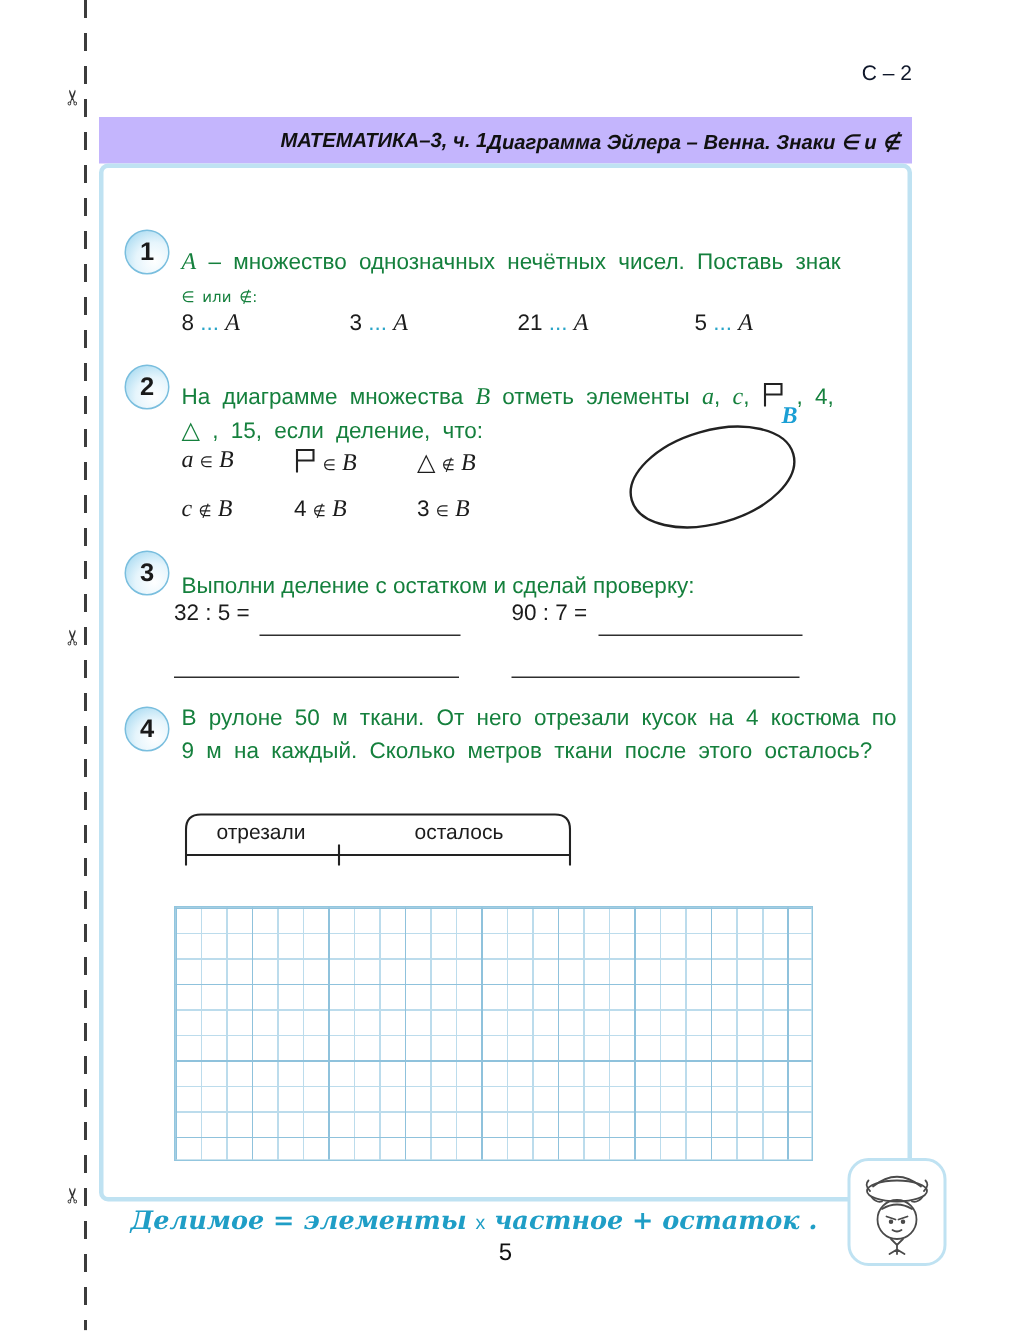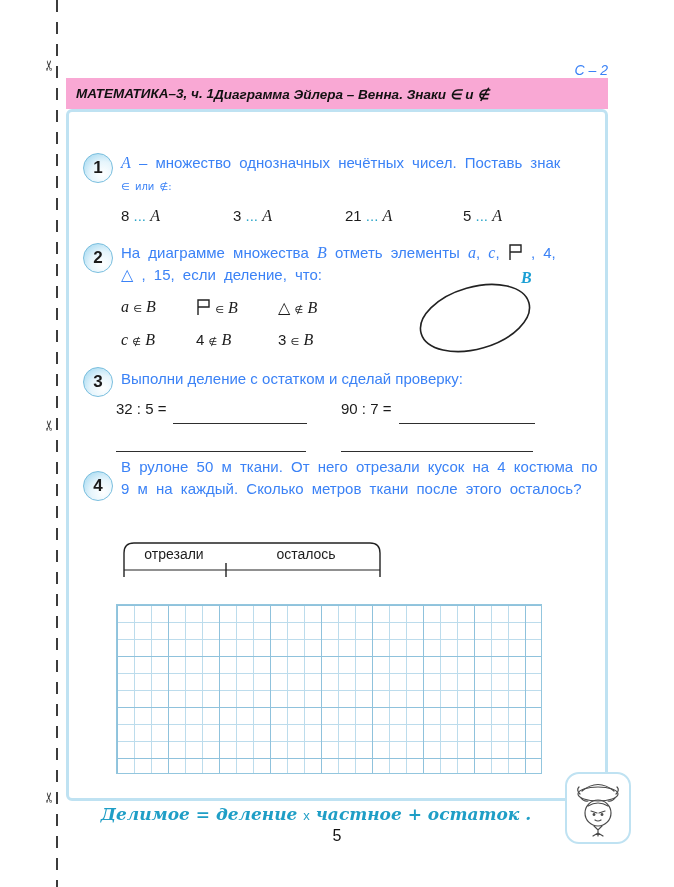--- a/index.html
+++ b/index.html
@@ -5,40 +5,40 @@
   html,body{margin:0;padding:0;background:#fff;}
   #page{position:relative;width:674px;height:887px;background:#ffffff;
         font-family:"Liberation Sans",sans-serif;color:#1c1c1c;overflow:hidden;}
 
   
   .cutline{position:absolute;left:56px;top:0;width:2px;height:887px;
     background:repeating-linear-gradient(to bottom,#3c3c3c 0 12px,transparent 12px 22px);}
   .scissors{position:absolute;left:40px;width:18px;height:18px;font-size:14px;color:#333;
     font-family:"DejaVu Sans",sans-serif;transform:rotate(-90deg);line-height:18px;text-align:center;}
 
-  .corner-code{position:absolute;left:520px;top:62px;width:88px;text-align:right;font-size:14px;color:#3b82f6;font-style:italic;}
+  .corner-code{position:absolute;left:520px;top:40px;width:88px;text-align:right;font-size:14px;color:#0f172a;}
 
   
-  .header-bar{position:absolute;left:66px;top:78px;width:542px;height:31px;background:#f9a8d4;
-    display:flex;align-items:center;justify-content:flex-start;box-sizing:border-box;padding:0 8px 0 10px;}
+  .header-bar{position:absolute;left:66px;top:78px;width:542px;height:31px;background:#c4b5fd;
+    display:flex;align-items:center;justify-content:flex-end;box-sizing:border-box;padding:0 8px 0 10px;}
   .header-bar span{font-weight:700;font-style:italic;font-size:13.5px;color:#111;white-space:nowrap;}
 
   
   .content-box{position:absolute;left:66px;top:109px;width:542px;height:692px;box-sizing:border-box;
     border:3px solid #bfe2f2;border-radius:6px;background:#fff;}
 
   .page-title{position:absolute;left:0;top:7px;width:100%;text-align:center;
     font-size:20px;font-weight:700;color:#0f9ed6;letter-spacing:.2px;}
 
   .badge{position:absolute;width:30px;height:30px;border-radius:50%;box-sizing:border-box;
     background:radial-gradient(circle at 68% 72%, #ffffff 0%, #e6f5fc 45%, #b3dff3 80%, #8fcbe9 100%);
     border:1.5px solid #79bede;display:flex;align-items:center;justify-content:center;
     font-weight:700;font-size:17px;color:#1a1a1a;}
 
-  .ex-text{position:absolute;left:52px;width:490px;font-size:15px;line-height:22px;color:#3b82f6;}
+  .ex-text{position:absolute;left:52px;width:490px;font-size:15px;line-height:22px;color:#15803d;margin-top:12px;}
   .jspace{word-spacing:4px;}
   .mi{font-family:"Liberation Serif",serif;font-style:italic;font-size:16px;}
   .rel{font-family:"DejaVu Sans",sans-serif;font-size:10px;}
   .teal{color:#2aa5c8;}
 
   .items-row span.item{position:absolute;font-size:15px;white-space:nowrap;}
   .cond-cell{position:absolute;font-size:15px;white-space:nowrap;}
   .tri{font-family:"DejaVu Sans",sans-serif;font-size:16px;}
   .flag-svg{display:inline-block;vertical-align:-3px;}
 
@@ -156,16 +156,16 @@
         <path d="M18,29 Q28,23 38,29"></path>
         <path d="M21,34 l6,2 M35,34 l-6,2"></path>
         <circle cx="24" cy="37.5" r="0.9" fill="#4a4a4a"></circle>
         <circle cx="32" cy="37.5" r="0.9" fill="#4a4a4a"></circle>
         <path d="M25,43 q3,2 6,0"></path>
         <path d="M24,49 l4,4 l4,-4 M28,53 l0,6 M28,56 l5,3 M28,56 l-5,3"></path>
       </g>
     </svg>
   </div>
 
-  <div class="footer-formula"><span>Делимое = деление </span><span class="fx">х</span><span> частное + остаток .</span></div>
+  <div class="footer-formula"><span>Делимое = элементы </span><span class="fx">х</span><span> частное + остаток .</span></div>
   <div class="page-number">5</div>
 
 </div>
 
 </body></html>

